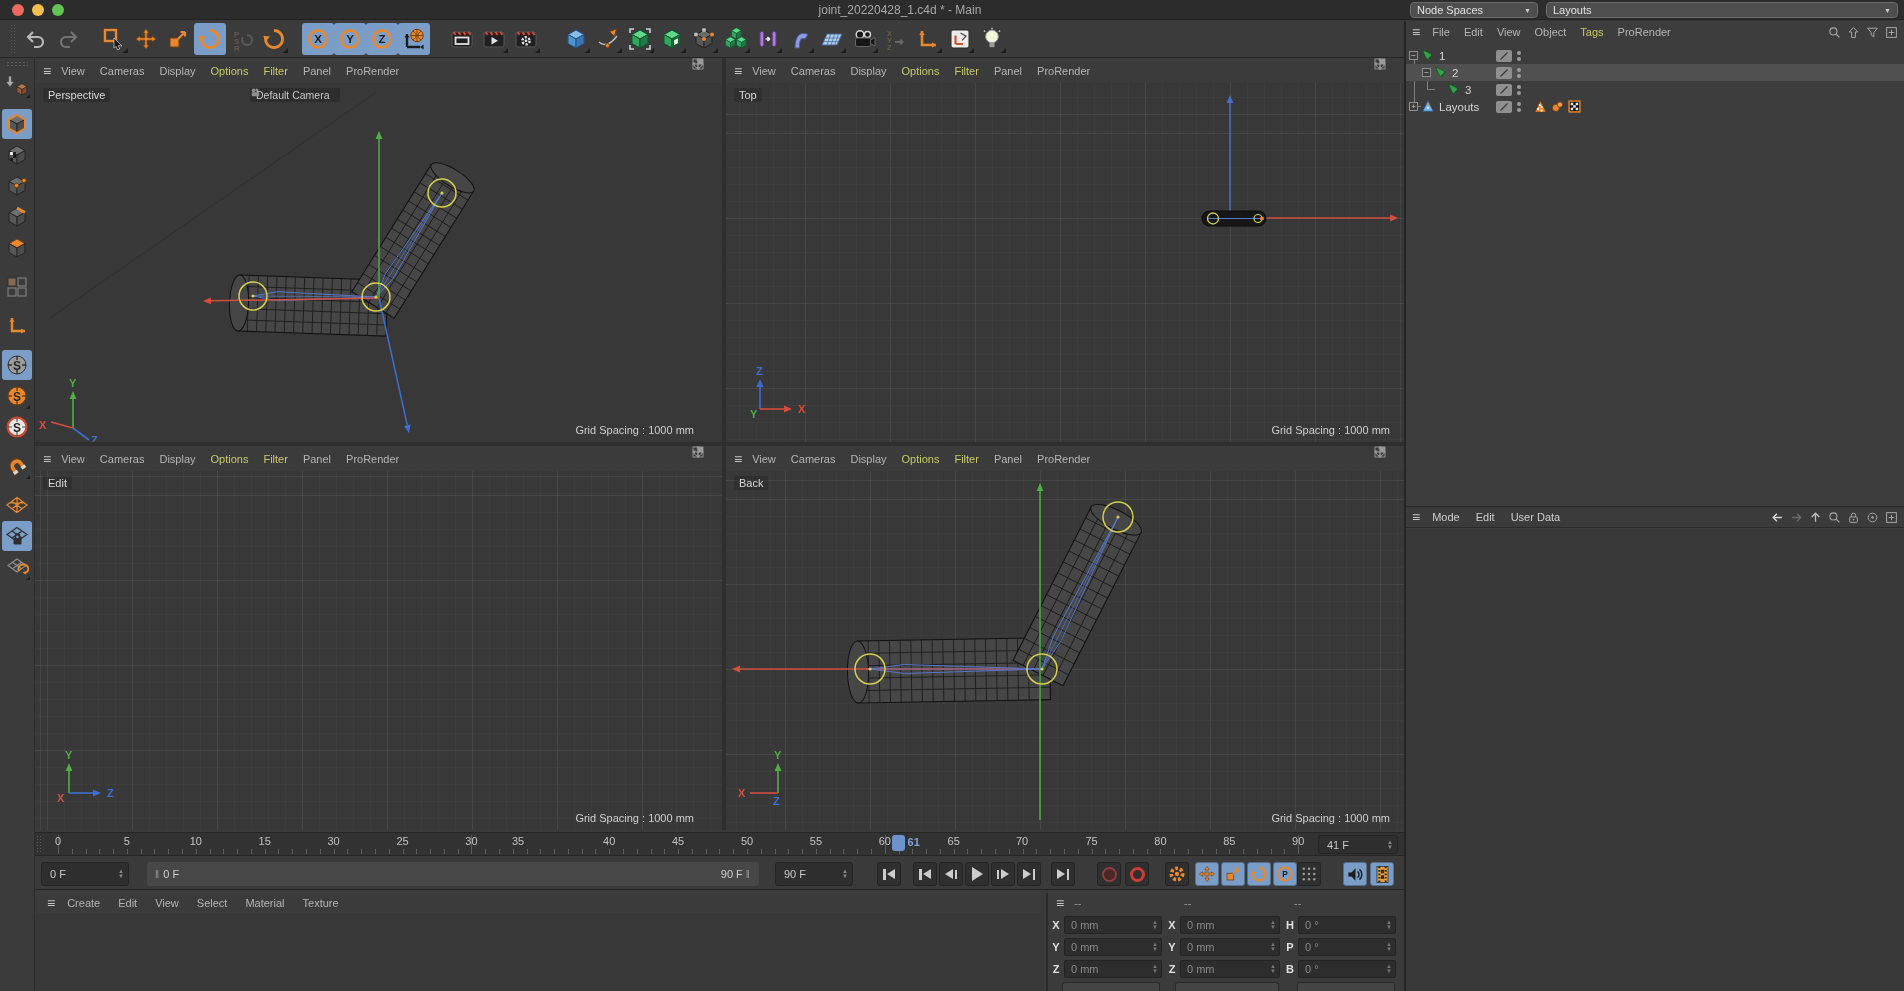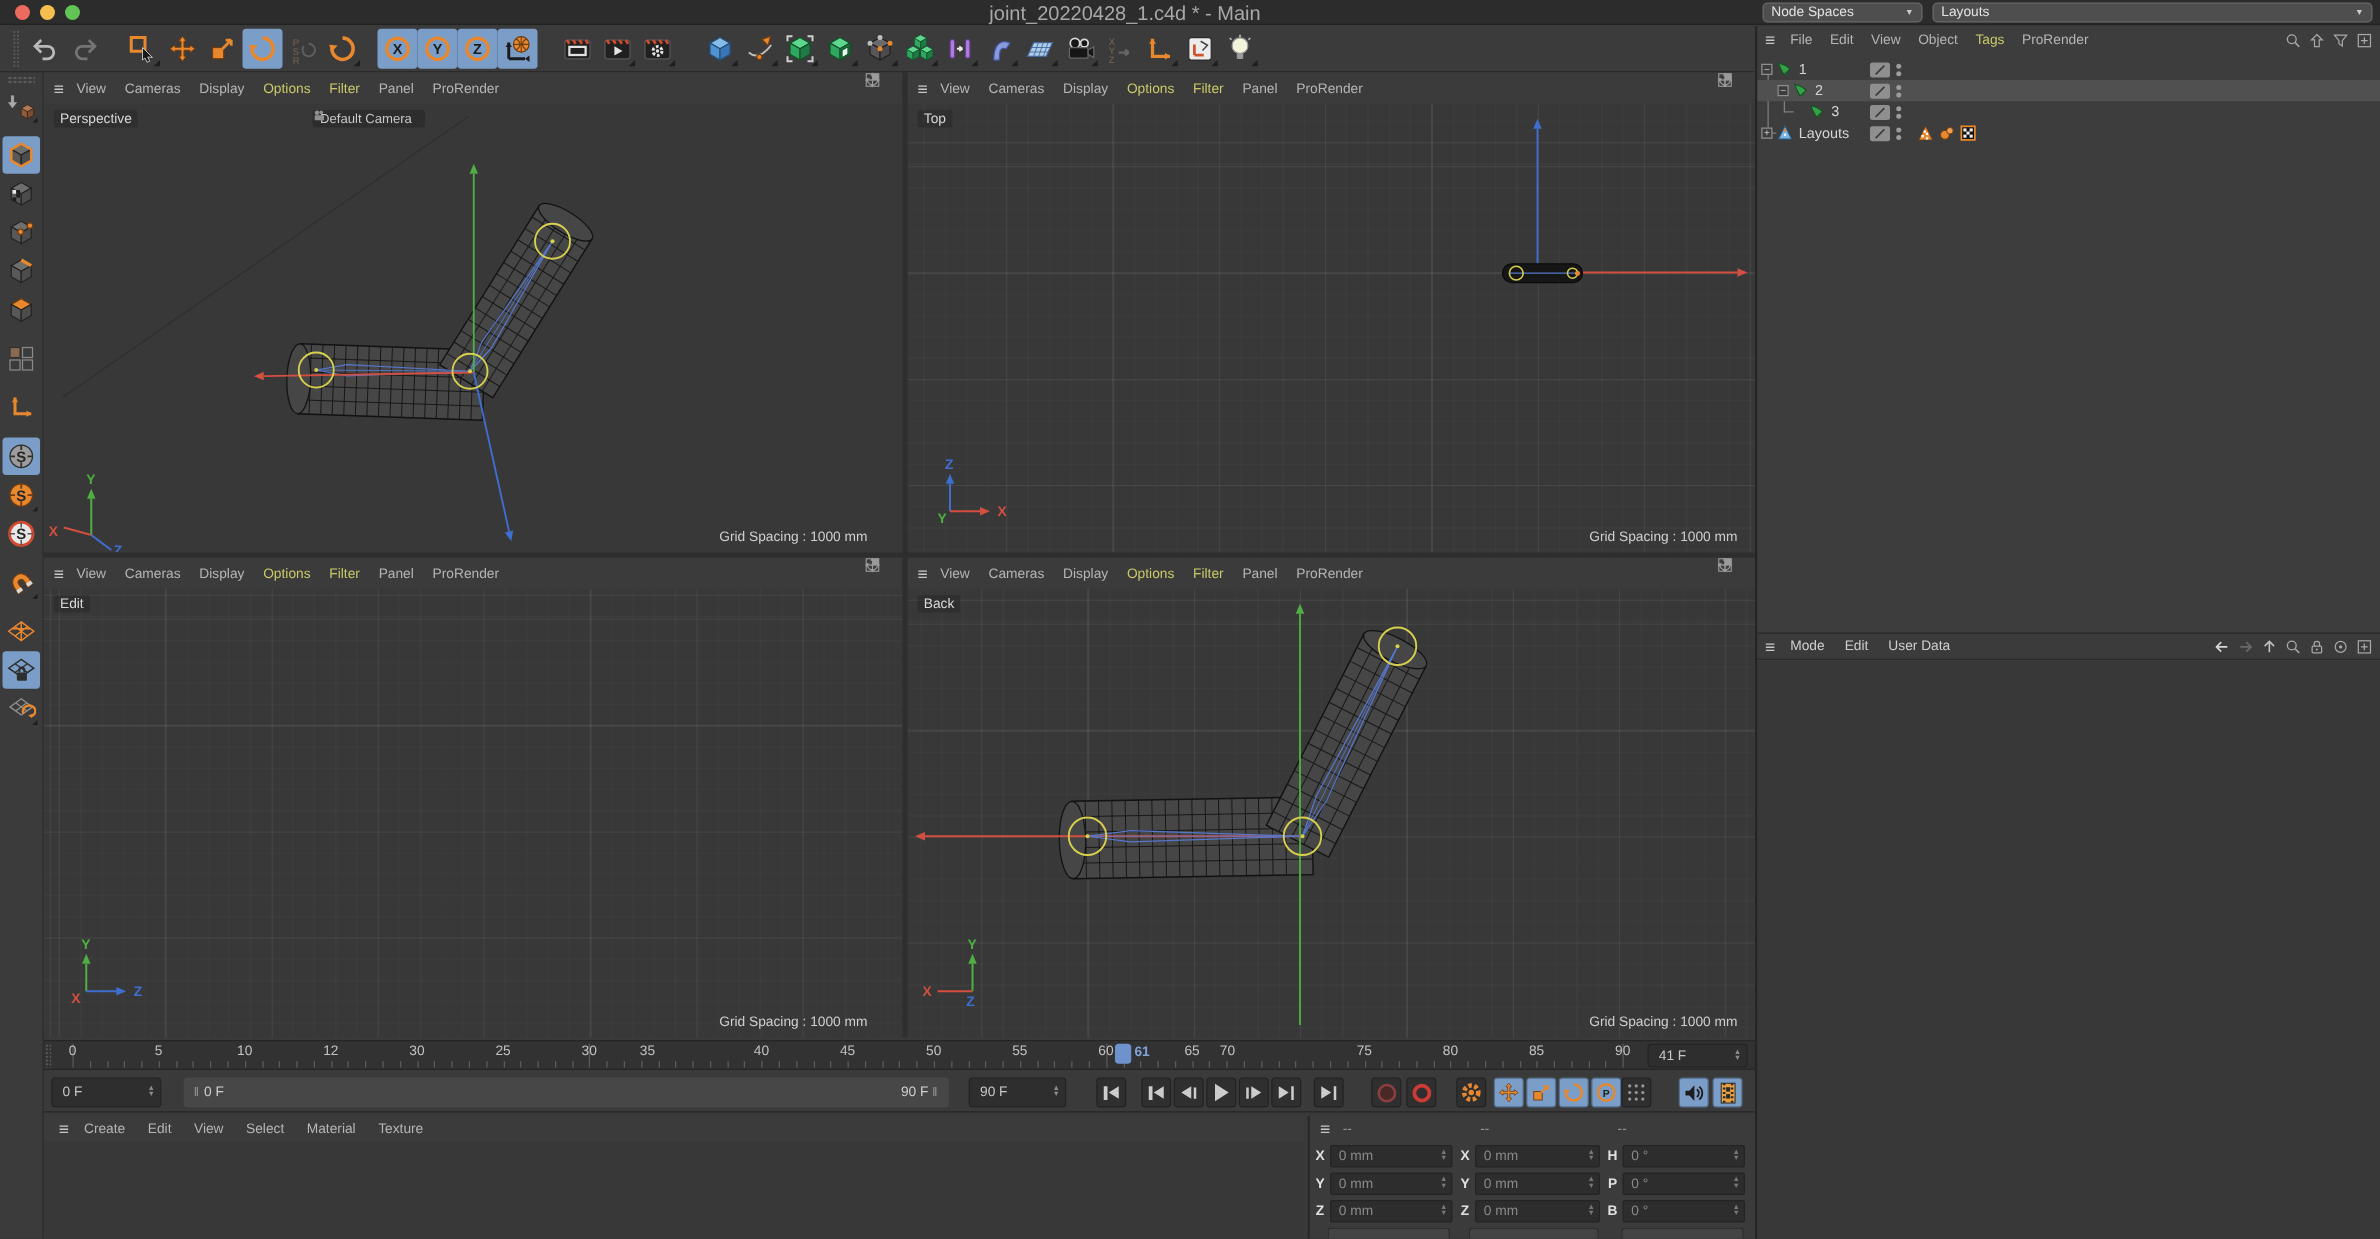--- a/index.html
+++ b/index.html
@@ -2,21 +2,21 @@
 <html><head>
 <meta charset="utf-8">
 <style>
 *{margin:0;padding:0;box-sizing:border-box}
 html,body{width:1904px;height:991px;overflow:hidden}
 body{position:relative;background:#3a3a3a;font-family:"Liberation Sans","DejaVu Sans",sans-serif;color:#b8b8b8;-webkit-font-smoothing:antialiased}
 
 #titlebar{position:absolute;left:0;top:0;width:1904px;height:20px;background:#2c2c2c;border-bottom:1px solid #222}
 .traffic{position:absolute;left:12px;top:4px;display:flex;gap:8px}
 .traffic span{width:12px;height:12px;border-radius:50%;display:block}
-#win-title{position:absolute;left:650px;top:3px;width:500px;text-align:center;font-size:16px;color:#a8a8a8}
+#win-title{position:absolute;left:650px;top:3px;width:500px;text-align:center;font-size:12px;color:#a8a8a8}
 .tb-drop{position:absolute;top:2px;height:16px;background:#4e4e4e;border:1px solid #6a6a6a;border-radius:4px;font-size:11px;color:#e2e2e2;display:flex;align-items:center;padding:0 6px}
 .tb-drop .chev{margin-left:auto;font-size:7px;color:#ccc}
 
 #toolbar{position:absolute;left:0;top:21px;width:1404px;height:37px;background:#3b3b3b;border-bottom:1px solid #262626;display:flex;align-items:center;padding-left:10px}
 #toolbar .handle{width:6px;height:30px;margin-right:4px;background-image:radial-gradient(#5a5a5a 1px,transparent 1px);background-size:3px 3px}
 .tb-btn{width:32px;height:32px;border-radius:3px;display:flex;align-items:center;justify-content:center;position:relative;flex:0 0 auto}
 .tb-btn.active{background:#7b9ec9}
 .tb-btn.dim{opacity:.45}
 .tb-btn.fly::after{content:"";position:absolute;right:2px;bottom:2px;border-left:5px solid transparent;border-bottom:5px solid #1d1d1d}
 
@@ -832,21 +832,21 @@
       <span class="rl-tick" style="left:119.46px"></span>
       <span class="rl-tick" style="left:133.24px"></span>
       <span class="rl-tick" style="left:147.01999999999998px"></span>
       <span class="rl-tick" style="left:160.79999999999998px"></span>
       <span class="rl-num" style="left:145.79999999999998px">10</span>
       <span class="rl-tick" style="left:174.57999999999998px"></span>
       <span class="rl-tick" style="left:188.35999999999999px"></span>
       <span class="rl-tick" style="left:202.14px"></span>
       <span class="rl-tick" style="left:215.92px"></span>
       <span class="rl-tick" style="left:229.7px"></span>
-      <span class="rl-num" style="left:214.7px">12</span>
+      <span class="rl-num" style="left:214.7px">15</span>
       <span class="rl-tick" style="left:243.48px"></span>
       <span class="rl-tick" style="left:257.26px"></span>
       <span class="rl-tick" style="left:271.03999999999996px"></span>
       <span class="rl-tick" style="left:284.82px"></span>
       <span class="rl-tick" style="left:298.59999999999997px"></span>
       <span class="rl-num" style="left:283.59999999999997px">30</span>
       <span class="rl-tick" style="left:312.38px"></span>
       <span class="rl-tick" style="left:326.15999999999997px"></span>
       <span class="rl-tick" style="left:339.94px"></span>
       <span class="rl-tick" style="left:353.71999999999997px"></span>
@@ -898,21 +898,21 @@
       <span class="rl-tick" style="left:877.36px"></span>
       <span class="rl-tick" style="left:891.14px"></span>
       <span class="rl-tick" style="left:904.92px"></span>
       <span class="rl-tick" style="left:918.6999999999999px"></span>
       <span class="rl-num" style="left:903.6999999999999px">65</span>
       <span class="rl-tick" style="left:932.4799999999999px"></span>
       <span class="rl-tick" style="left:946.26px"></span>
       <span class="rl-tick" style="left:960.04px"></span>
       <span class="rl-tick" style="left:973.8199999999999px"></span>
       <span class="rl-tick" style="left:987.5999999999999px"></span>
-      <span class="rl-num" style="left:932px">70</span>
+      <span class="rl-num" style="left:972px">70</span>
       <span class="rl-tick" style="left:1001.38px"></span>
       <span class="rl-tick" style="left:1015.16px"></span>
       <span class="rl-tick" style="left:1028.94px"></span>
       <span class="rl-tick" style="left:1042.7199999999998px"></span>
       <span class="rl-tick" style="left:1056.5px"></span>
       <span class="rl-num" style="left:1041.5px">75</span>
       <span class="rl-tick" style="left:1070.28px"></span>
       <span class="rl-tick" style="left:1084.06px"></span>
       <span class="rl-tick" style="left:1097.84px"></span>
       <span class="rl-tick" style="left:1111.62px"></span>

